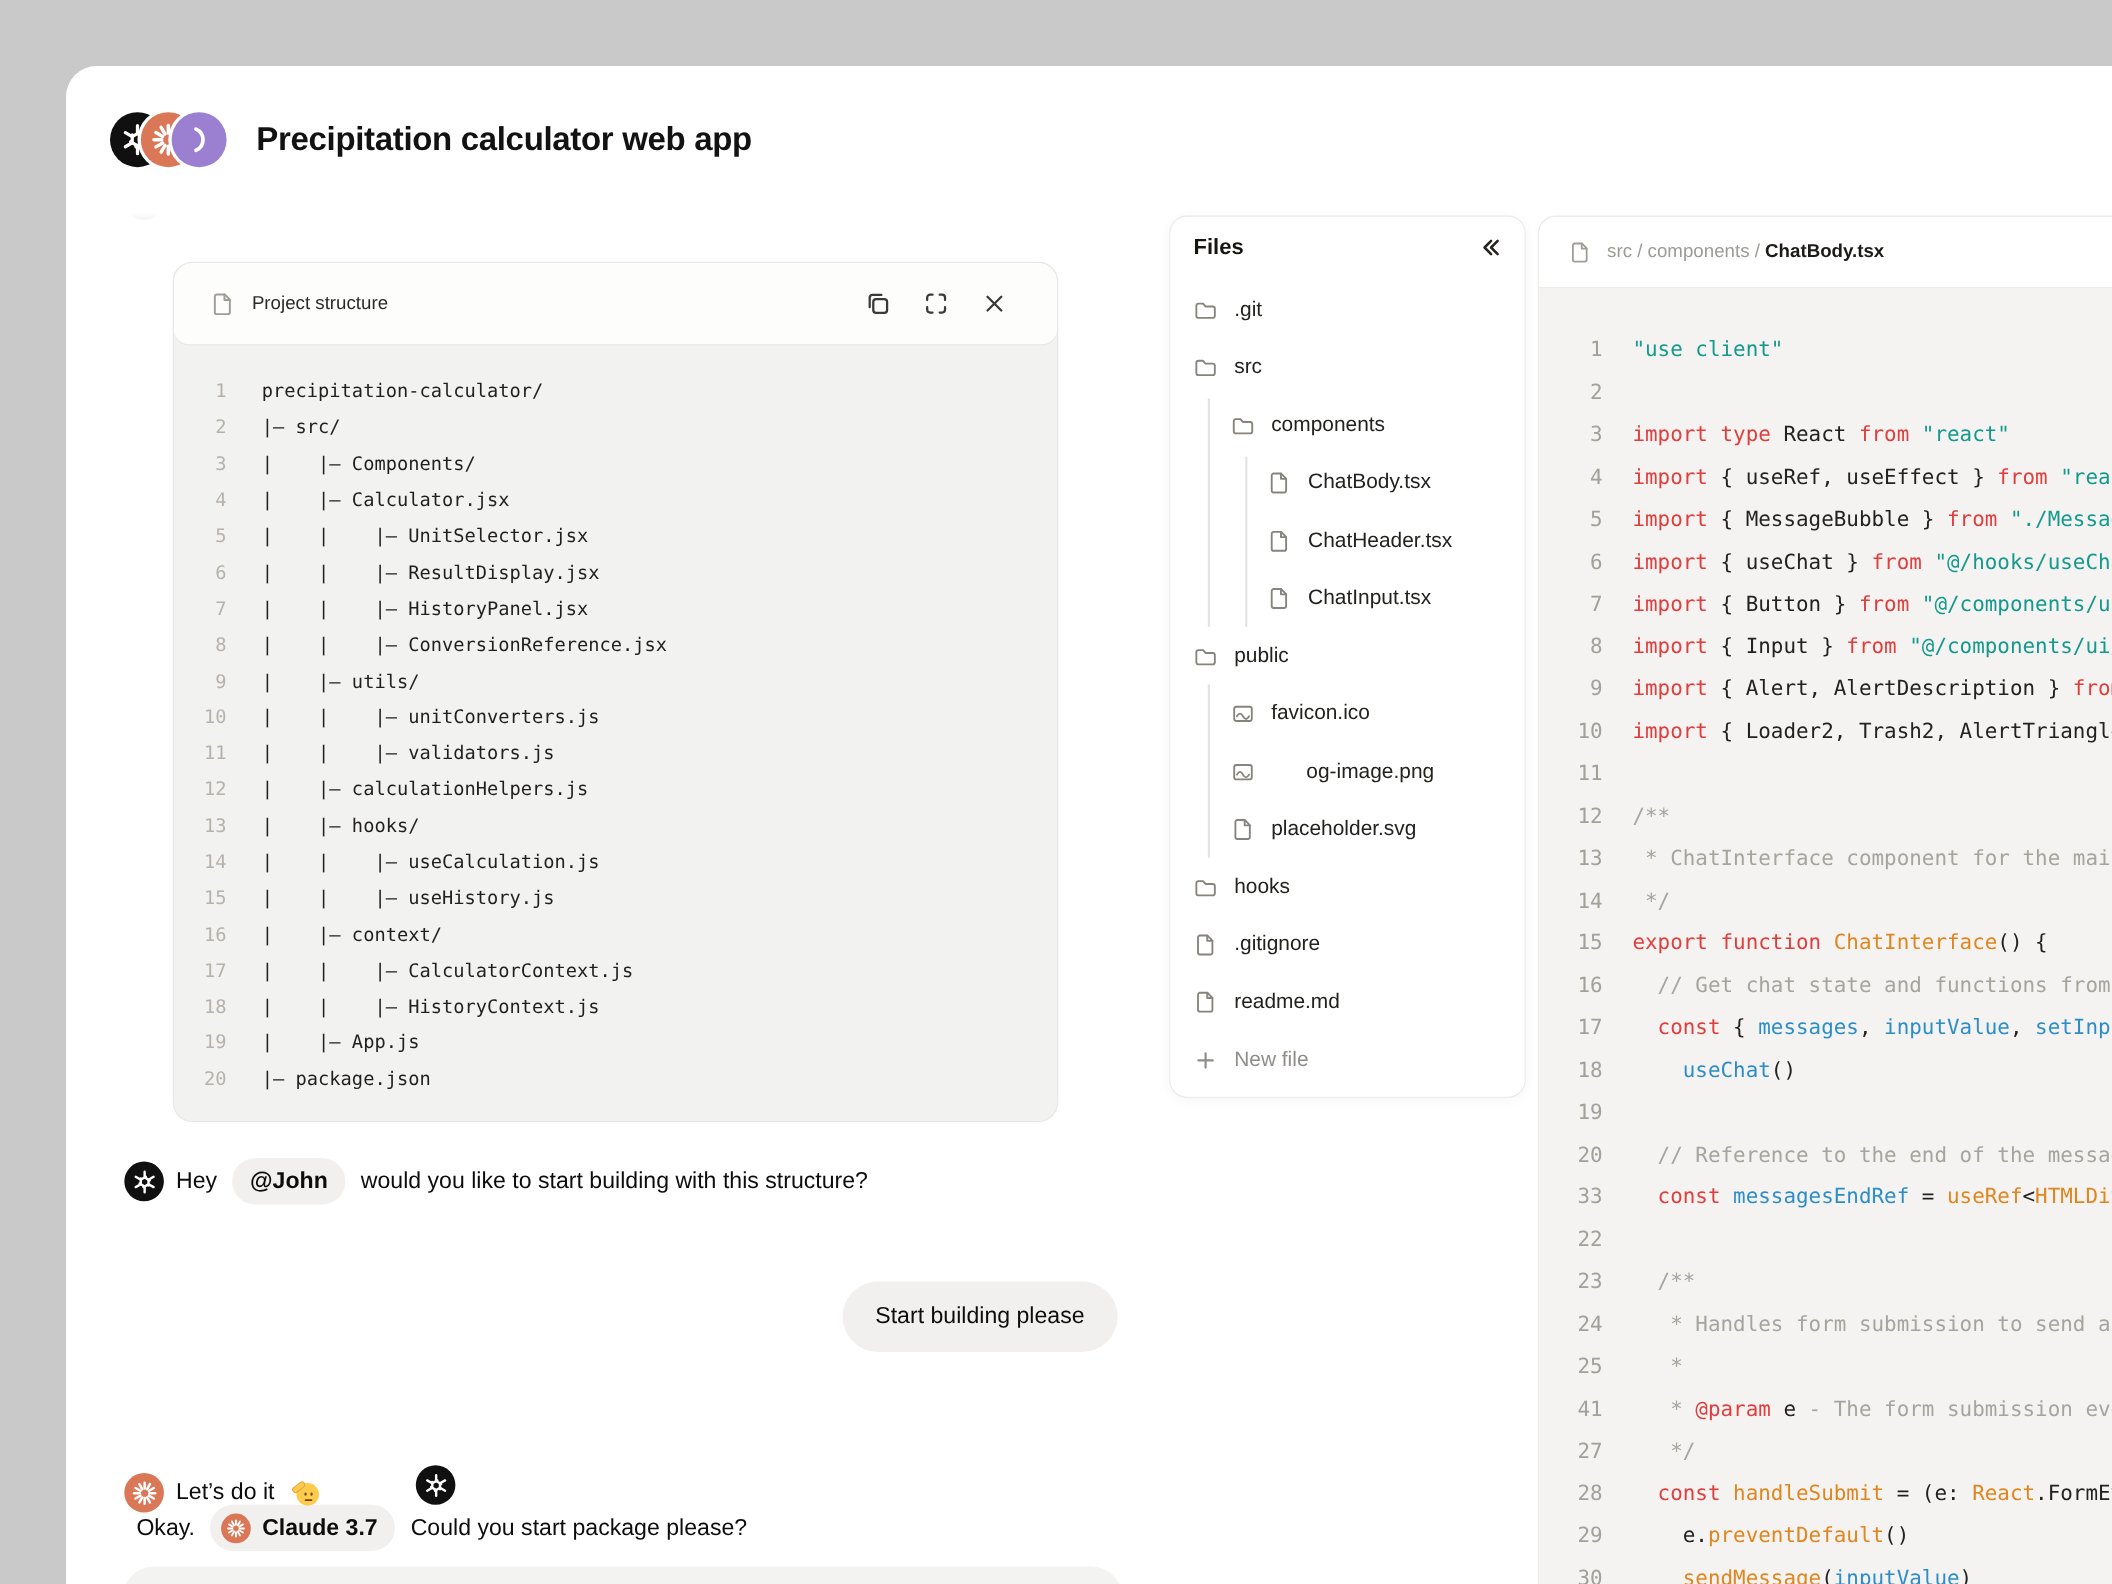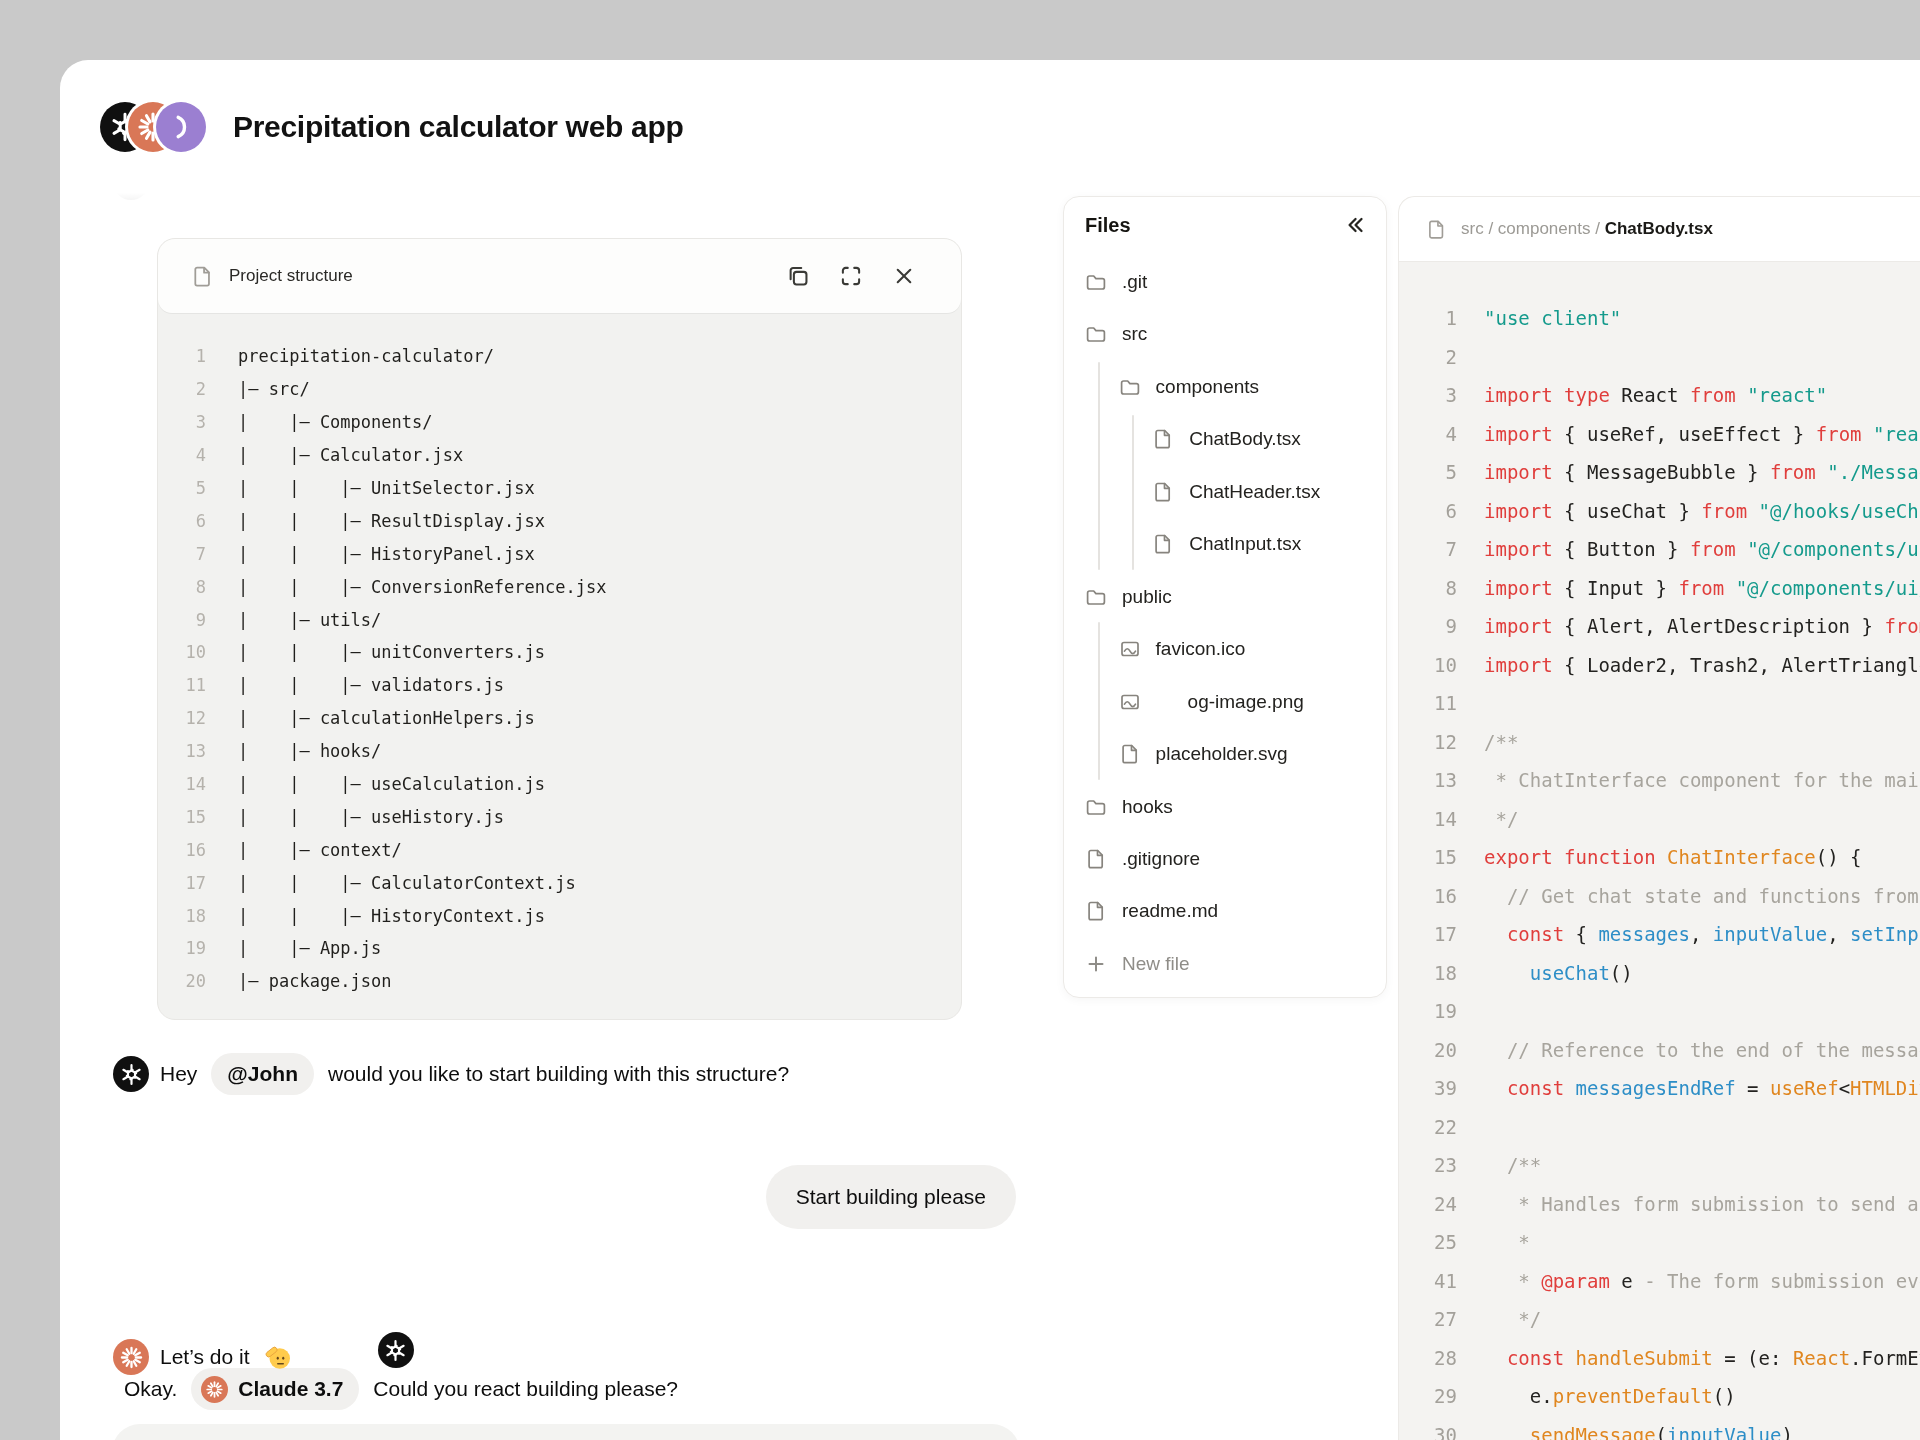--- a/index.html
+++ b/index.html
@@ -291,21 +291,21 @@
                   <path transform="rotate(180 12 12)" d="M12 2.8v5"></path>
                   <path transform="rotate(210 12 12)" d="M12 2.8v5"></path>
                   <path transform="rotate(240 12 12)" d="M12 2.8v5"></path>
                   <path transform="rotate(270 12 12)" d="M12 2.8v5"></path>
                   <path transform="rotate(300 12 12)" d="M12 2.8v5"></path>
                   <path transform="rotate(330 12 12)" d="M12 2.8v5"></path>
                 </svg>
               </span>
               <span>Claude 3.7</span>
             </span>
-            <span class="mtext">Could you react building please?</span>
+            <span class="mtext">Could you start package please?</span>
           </div>
         </div>
         <div class="msg" style="top: 1275px;">
           <span class="avatar claude">
             <svg viewBox="0 0 24 24" fill="none" stroke="#fff" stroke-width="2.2" stroke-linecap="round" stroke-linejoin="round">
               <path transform="rotate(0 12 12)" d="M12 2.8v5"></path>
               <path transform="rotate(30 12 12)" d="M12 2.8v5"></path>
               <path transform="rotate(60 12 12)" d="M12 2.8v5"></path>
               <path transform="rotate(90 12 12)" d="M12 2.8v5"></path>
               <path transform="rotate(120 12 12)" d="M12 2.8v5"></path>
@@ -524,21 +524,21 @@
           </div>
           <div class="cl">
             <span class="n">19</span>
             <span class="code"></span>
           </div>
           <div class="cl">
             <span class="n">20</span>
             <span class="code"><span class="tok-c">  // Reference to the end of the messages list</span></span>
           </div>
           <div class="cl">
-            <span class="n">39</span>
+            <span class="n">33</span>
             <span class="code"><span class="tok-k">  const </span><span class="tok-v">messagesEndRef</span><span class="tok-t"> = </span><span class="tok-f">useRef</span><span class="tok-t">&lt;</span><span class="tok-f">HTMLDivElement</span></span>
           </div>
           <div class="cl">
             <span class="n">22</span>
             <span class="code"></span>
           </div>
           <div class="cl">
             <span class="n">23</span>
             <span class="code"><span class="tok-c">  /**</span></span>
           </div>

